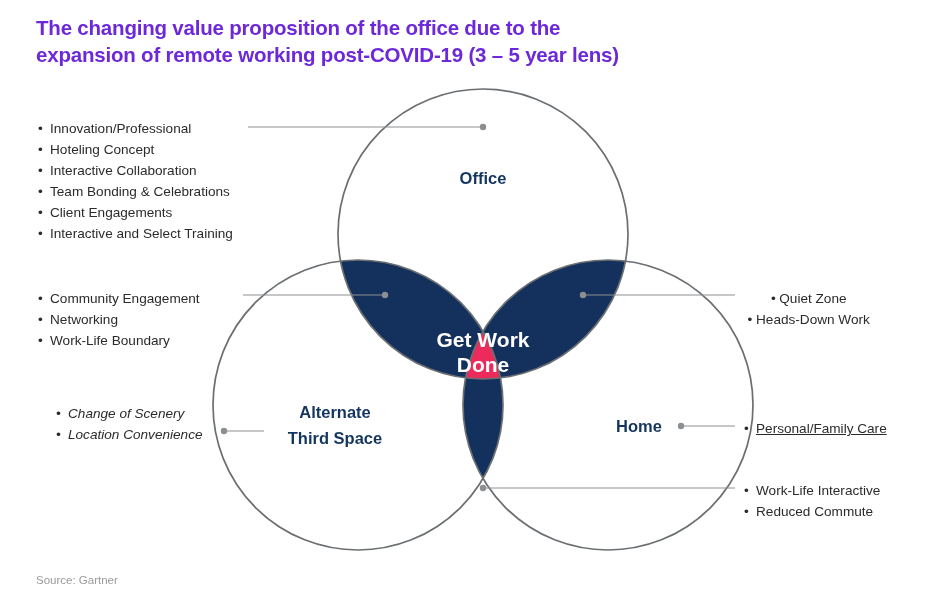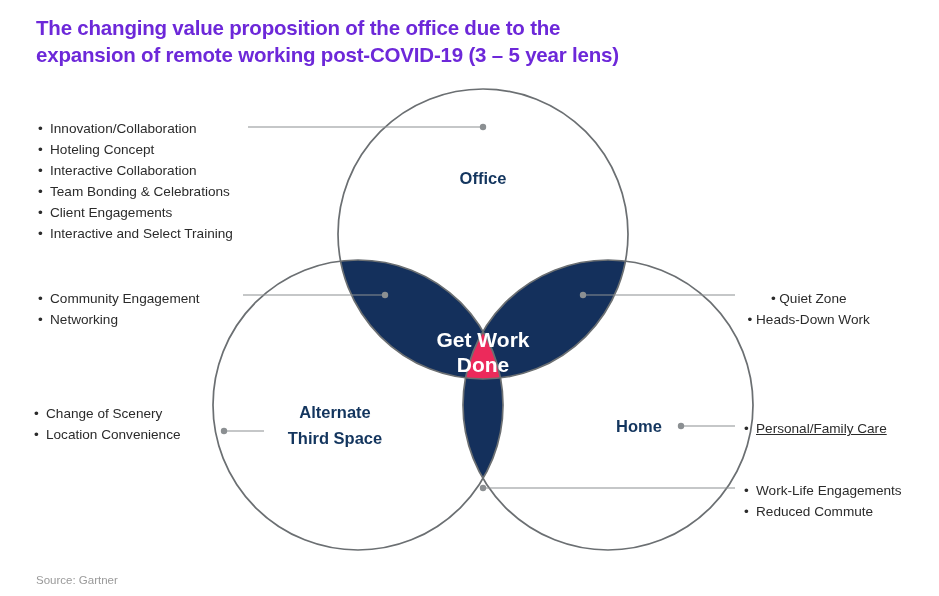--- a/index.html
+++ b/index.html
@@ -46,21 +46,21 @@
   }
   .bullet-list .row::before {
     content: "\2022";
     display: inline-block;
     width: 12px;
     color: #2b2b2b;
   }
 
   .list-office     { left: 38px; top: 119px; }
   .list-alternate  { left: 38px; top: 289px; }
-  .list-scenery    { left: 34px; top: 404px; }
+  .list-scenery    { left: 56px; top: 404px; font-style: italic; }
   .list-quiet      { left: 744px; top: 289px; text-align: center; }
   .list-personal   { left: 744px; top: 419px; text-decoration: underline; }
   .list-worklife   { left: 744px; top: 481px; }
 
   .source {
     position: absolute;
     left: 36px;
     top: 542px;
     font-size: 11.5px;
     color: #9a9a9a;
@@ -161,45 +161,46 @@
   <text class="circle-label" x="335" y="418" text-anchor="middle">Alternate</text>
   <text class="circle-label" x="335" y="444" text-anchor="middle">Third Space</text>
 
   <text class="circle-label" x="639" y="432" text-anchor="middle">Home</text>
 
   <text class="center-label" x="483" y="347" text-anchor="middle">Get Work</text>
   <text class="center-label" x="483" y="372" text-anchor="middle">Done</text>
 </svg>
 
 <div class="bullet-list list-office">
-  <span class="row">Innovation/Collaboration</span>
+  <span class="row">Innovation/Professional</span>
   <span class="row">Hoteling Concept</span>
   <span class="row">Interactive Collaboration</span>
   <span class="row">Team Bonding &amp; Celebrations</span>
   <span class="row">Client Engagements</span>
   <span class="row">Interactive and Select Training</span>
 </div>
 
 <div class="bullet-list list-alternate">
   <span class="row">Community Engagement</span>
   <span class="row">Networking</span>
+  <span class="row">Work-Life Boundary</span>
 </div>
 
 <div class="bullet-list list-scenery">
   <span class="row">Change of Scenery</span>
   <span class="row">Location Convenience</span>
 </div>
 
 <div class="bullet-list list-quiet">
   <span class="row">Quiet Zone</span>
   <span class="row">Heads-Down Work</span>
 </div>
 
 <div class="bullet-list list-personal">
   <span class="row">Personal/Family Care</span>
 </div>
 
 <div class="bullet-list list-worklife">
-  <span class="row">Work-Life Engagements</span>
+  <span class="row">Work-Life Interactive</span>
   <span class="row">Reduced Commute</span>
 </div>
 
 <div class="source">Source: Gartner</div>
 
 </body></html>

